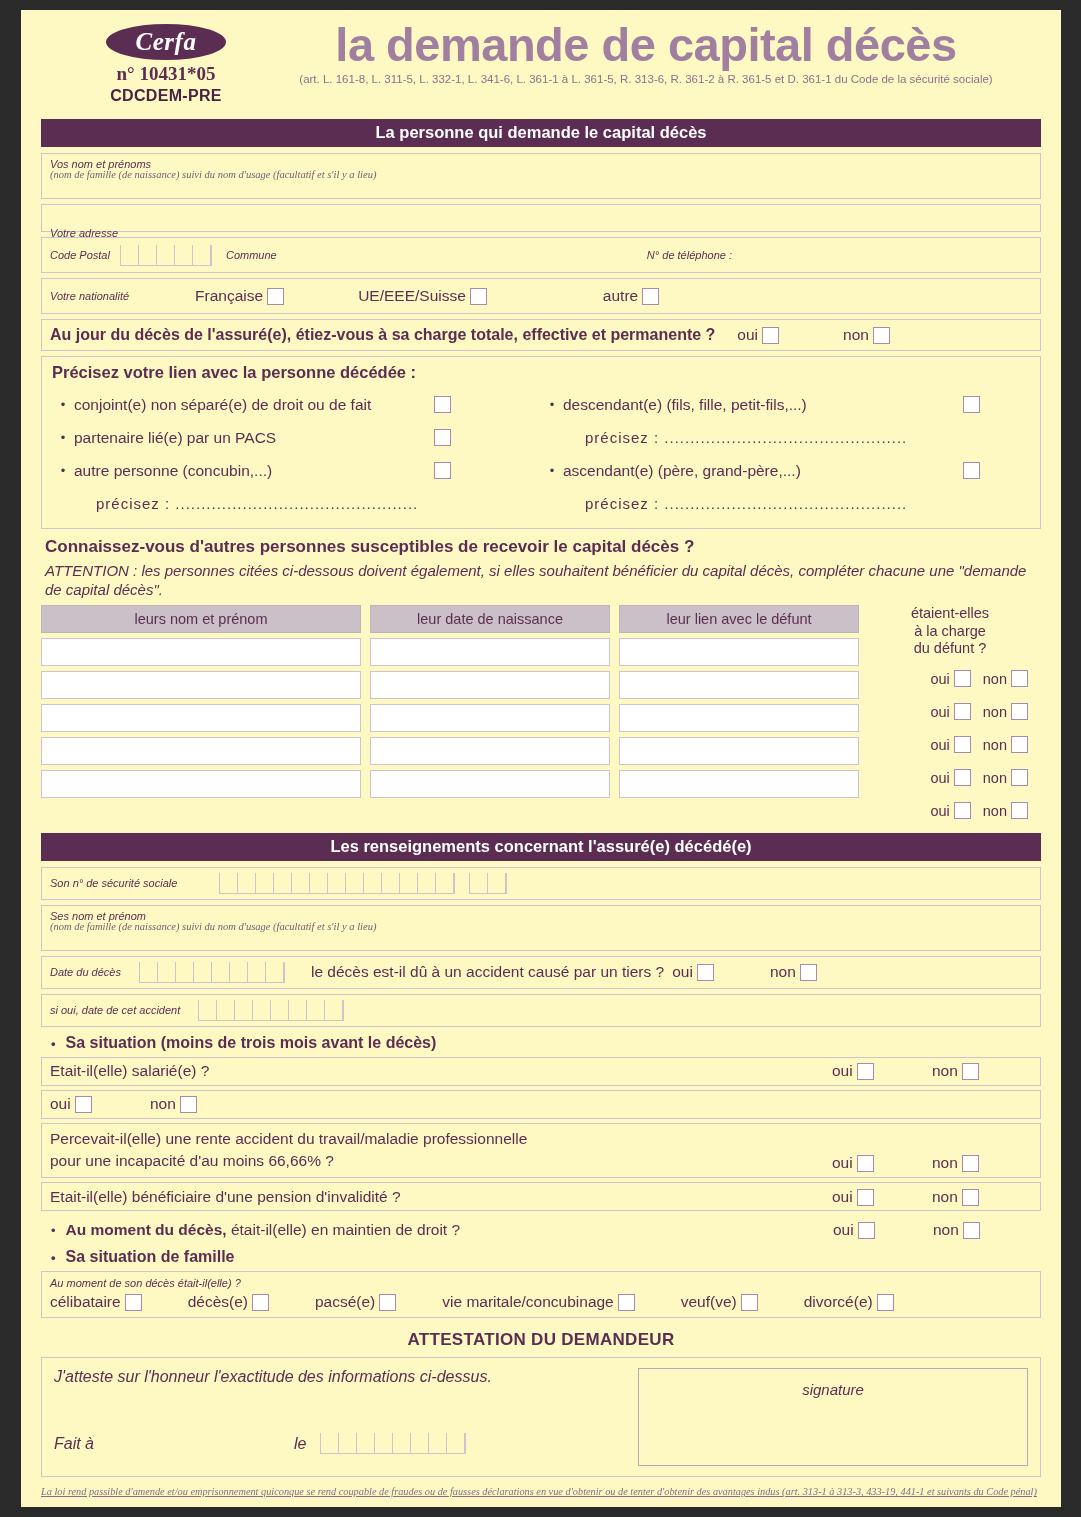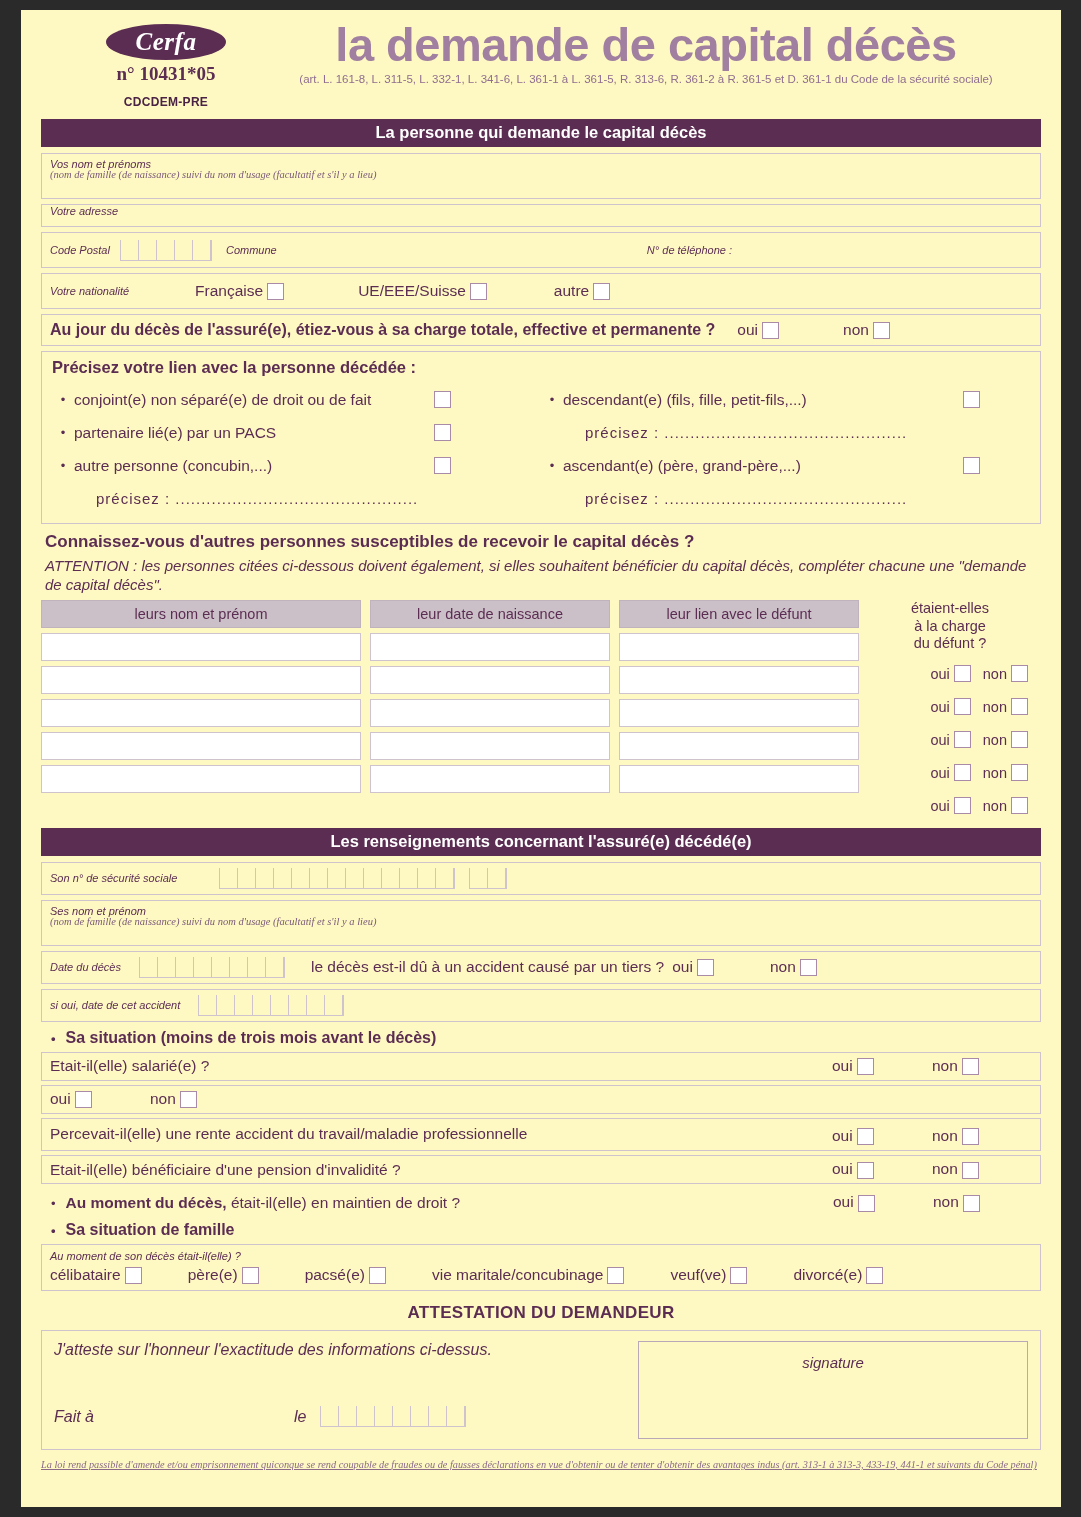--- a/index.html
+++ b/index.html
@@ -22,21 +22,21 @@
   .cerfa-block { position:absolute; left:35px; top:4px; width:180px; text-align:center; }
   .cerfa-logo {
     width:120px; height:36px; margin:0 auto;
     background:#5c2d52; border-radius:50%;
     color:#fff; font-family:"Liberation Serif", serif;
     font-style:italic; font-weight:bold; font-size:25px;
     line-height:36px; letter-spacing:.5px;
   }
   .cerfa-num { font-family:"Liberation Serif", serif; font-weight:bold;
                font-size:19px; margin-top:3px; color:#5c2d52; }
-  .cerfa-code { font-weight:bold; font-size:12px; margin-top:10px; color:#4a2344; letter-spacing:.3px; }
+  .cerfa-code { font-weight:bold; font-size:16px; margin-top:2px; color:#4a2344; letter-spacing:.3px; }
   .title-block { position:absolute; left:210px; top:0; right:0; text-align:center; }
   .main-title { font-size:47px; font-weight:bold; color:#a07fa0; line-height:1.08; letter-spacing:-.5px; }
   .sub-legal { font-size:11.5px; color:#8f6e8f; margin-top:2px; }
 
   
   .section-bar {
     background:#5c2d52; color:#fff; text-align:center;
     font-weight:bold; font-size:16.5px; padding:4px 0 5px;
     margin:4px 0 6px 0;
   }
@@ -120,21 +120,21 @@
     </div>
   </div>
 
   <div class="section-bar">La personne qui demande le capital décès</div>
 
   <div class="box" style="height:46px;">
     <div class="box-lbl">Vos nom et prénoms</div>
     <div class="box-sub">(nom de famille (de naissance) suivi du nom d'usage (facultatif et s'il y a lieu)</div>
   </div>
 
-  <div class="box" style="height:23px;padding-top:0;">
+  <div class="box" style="height:23px;padding-top:22px;">
     <div class="box-lbl">Votre adresse</div>
   </div>
 
   <div class="box row" style="height:36px;">
     <span class="box-lbl">Code Postal</span>
     <span class="comb" style="margin:0 14px 0 10px;">
         <i></i>
         <i></i>
         <i></i>
         <i></i>
@@ -144,21 +144,21 @@
     <span class="box-lbl">Commune</span>
     <span class="box-lbl" style="margin-left:auto;margin-right:300px;">N° de téléphone :</span>
   </div>
 
   <div class="box row" style="height:36px;">
     <span class="box-lbl">Votre nationalité</span>
     <span class="lbl" style="margin-left:66px;">Française</span>
     <span class="cb"></span>
     <span class="lbl" style="margin-left:70px;">UE/EEE/Suisse</span>
     <span class="cb"></span>
-    <span class="lbl" style="margin-left:63px;">autre</span>
+    <span class="lbl" style="margin-left:112px;">autre</span>
     <span class="cb"></span>
   </div>
 
   <div class="box row" style="height:32px;">
     <span style="font-weight:bold;font-size:16px;">Au jour du décès de l'assuré(e), étiez-vous à sa charge totale, effective et permanente ?</span>
     <span class="lbl" style="margin-left:22px;">oui</span>
     <span class="cb"></span>
     <span class="lbl" style="margin-left:60px;">non</span>
     <span class="cb"></span>
   </div>
@@ -346,20 +346,21 @@
   </div>
 
   <div class="qrow">
     <span class="on"><span>oui</span><span class="cb"></span></span>
     <span class="on"><span>non</span><span class="cb"></span></span>
   </div>
 
   <div class="qrow" style="align-items:flex-end;padding-bottom:5px;">
     <span class="qt" style="line-height:1.45;">
       <span style="display:block;">Percevait-il(elle) une rente accident du travail/maladie professionnelle</span>
+      <span style="display:block;">pour une incapacité d'au moins 66,66%  ?</span>
     </span>
     <span class="on"><span>oui</span><span class="cb"></span></span>
     <span class="on"><span>non</span><span class="cb"></span></span>
   </div>
 
   <div class="qrow">
     <span class="qt">Etait-il(elle) bénéficiaire d'une pension d'invalidité ?</span>
     <span class="on"><span>oui</span><span class="cb"></span></span>
     <span class="on"><span>non</span><span class="cb"></span></span>
   </div>
@@ -374,21 +375,21 @@
 
   <div class="bullet-hd" style="margin-top:2px;">
     <span class="b">•</span><span>Sa situation de famille</span>
   </div>
 
   <div class="box" style="padding:5px 8px 6px;">
     <div class="box-lbl" style="margin-bottom:4px;">Au moment de son décès était-il(elle) ?</div>
     <div class="row">
       <span class="lbl">célibataire</span>
         <span class="cb"></span>
-      <span class="lbl" style="margin-left:42px;">père(e)</span>
+      <span class="lbl" style="margin-left:42px;">décès(e)</span>
         <span class="cb"></span>
       <span class="lbl" style="margin-left:42px;">pacsé(e)</span>
         <span class="cb"></span>
       <span class="lbl" style="margin-left:42px;">vie maritale/concubinage</span>
         <span class="cb"></span>
       <span class="lbl" style="margin-left:42px;">veuf(ve)</span>
         <span class="cb"></span>
       <span class="lbl" style="margin-left:42px;">divorcé(e)</span>
         <span class="cb"></span>
     </div>

